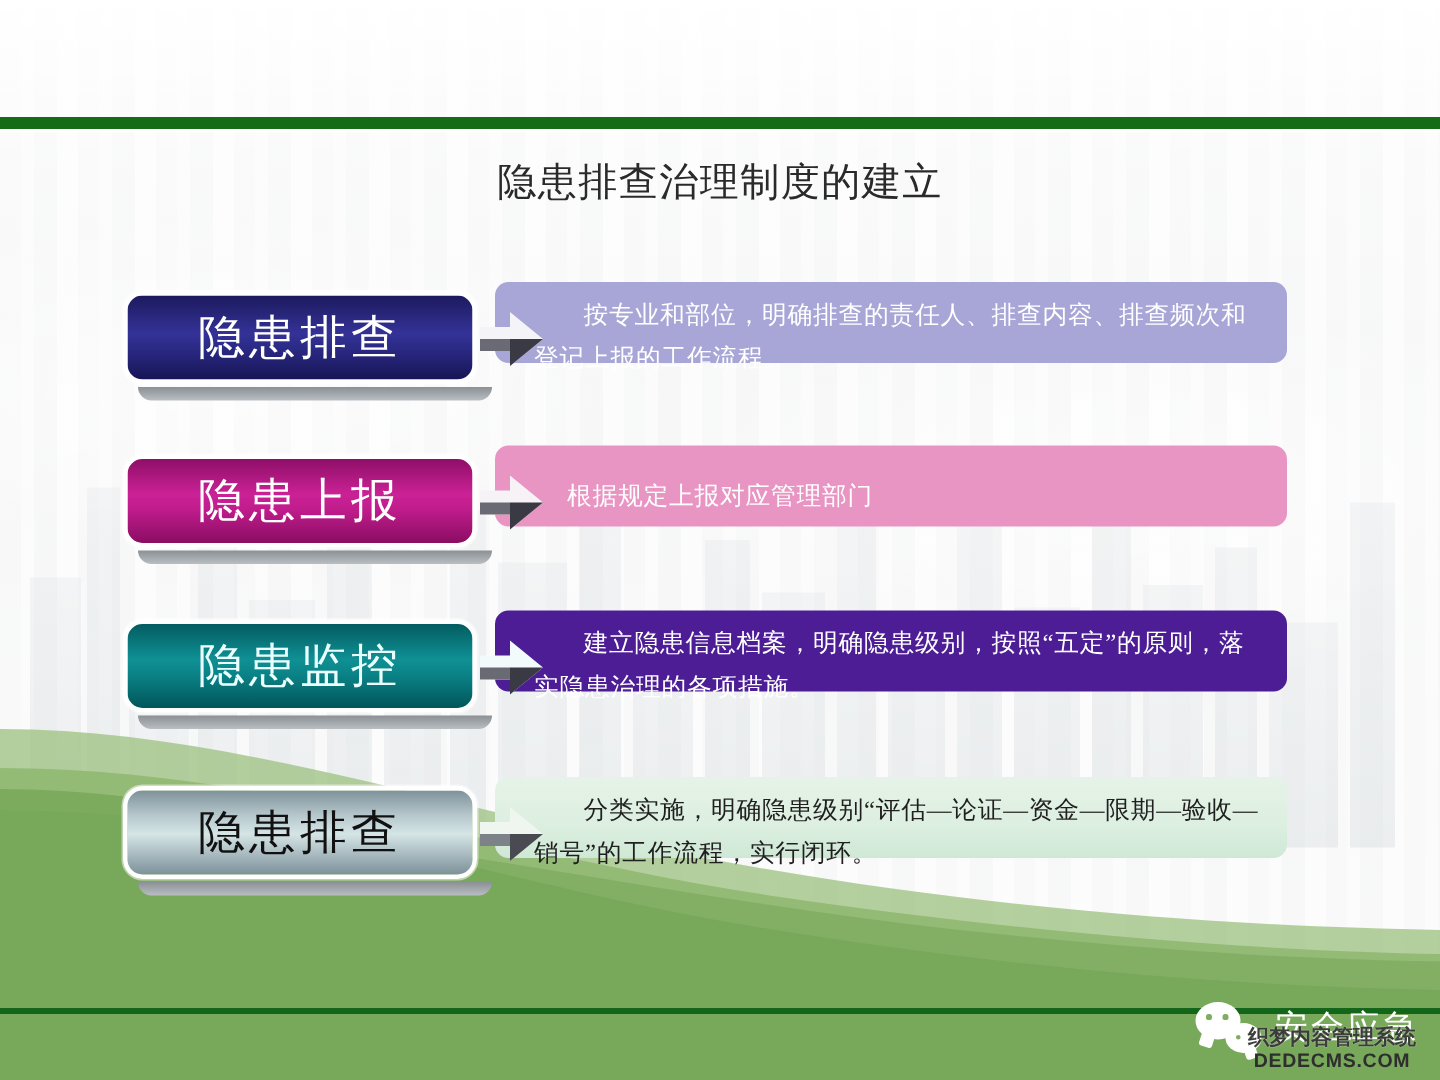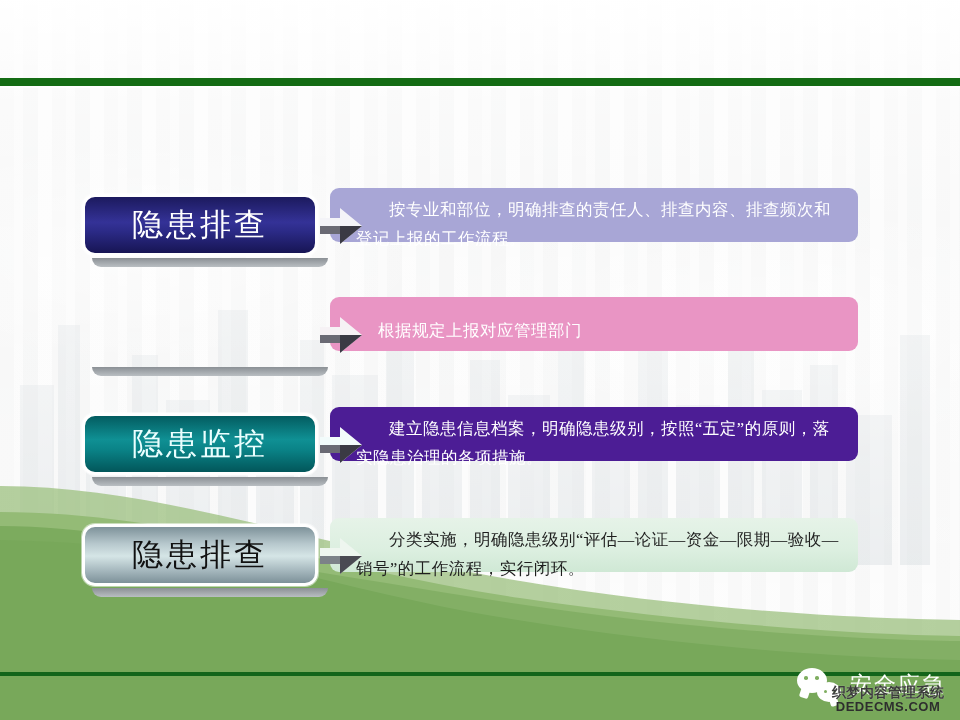--- a/index.html
+++ b/index.html
@@ -119,20 +119,21 @@
   <div class="topbar"></div>
   <div class="topbar-hi"></div>
 
   <svg class="swoosh" viewBox="0 0 960 300" preserveAspectRatio="none">
     <path d="M0 92 C 180 92, 330 150, 520 178 C 700 204, 850 214, 960 216 L960 300 L0 300 Z" fill="#7cab5e"></path>
     <path d="M0 66 C 150 66, 300 120, 470 152 C 660 188, 840 198, 960 200 L960 240 C 840 238, 660 226, 470 192 C 300 160, 150 106, 0 106 Z" fill="#9cc07f" opacity="0.75"></path>
     <path d="M0 120 C 220 124, 420 176, 640 200 C 790 216, 890 220, 960 221 L960 300 L0 300 Z" fill="#74a658" opacity="0.55"></path>
   </svg>
   <div class="grnline"></div>
 
+  <div class="title">隐患排查治理制度的建立</div>
 
   <div class="row" style="top:188px">
     <div class="panel" style="background:#a8a6d6">
       <div class="ptxt" style="color:#ffffff">按专业和部位，明确排查的责任人、排查内容、排查频次和登记上报的工作流程。</div>
     </div>
     <div class="badge-shadow"></div>
     <div class="badge" style="background:linear-gradient(180deg,#1c1a5e 0%,#343297 45%,#2b2a86 62%,#171554 100%);color:#ffffff">
       <span>隐患排查</span>
     </div>
     <svg class="arrow" viewBox="0 0 46 42">
@@ -140,20 +141,23 @@
       <path d="M22 39 L44 21 L22 21 Z" fill="#3a3a44"></path>
       <path d="M2 29 L22 29 L22 21 L2 21 Z" fill="#6a6a74"></path>
     </svg>
   </div>
 
   <div class="row" style="top:297px">
     <div class="panel oneline" style="background:#e995c4">
       <div class="ptxt" style="color:#ffffff">根据规定上报对应管理部门</div>
     </div>
     <div class="badge-shadow"></div>
+    <div class="badge" style="background:linear-gradient(180deg,#8e0f68 0%,#cb2196 42%,#c01c8c 60%,#8a0d63 100%);color:#ffffff">
+      <span>隐患上报</span>
+    </div>
     <svg class="arrow" viewBox="0 0 46 42">
       <path d="M2 13 L22 13 L22 3 L44 21 L22 39 L22 29 L2 29 Z" fill="#f6f2f5"></path>
       <path d="M22 39 L44 21 L22 21 Z" fill="#3a3a44"></path>
       <path d="M2 29 L22 29 L22 21 L2 21 Z" fill="#6a6a74"></path>
     </svg>
   </div>
 
   <div class="row" style="top:407px">
     <div class="panel" style="background:#4c1d95">
       <div class="ptxt" style="color:#ffffff">建立隐患信息档案，明确隐患级别，按照“五定”的原则，落实隐患治理的各项措施。</div>

